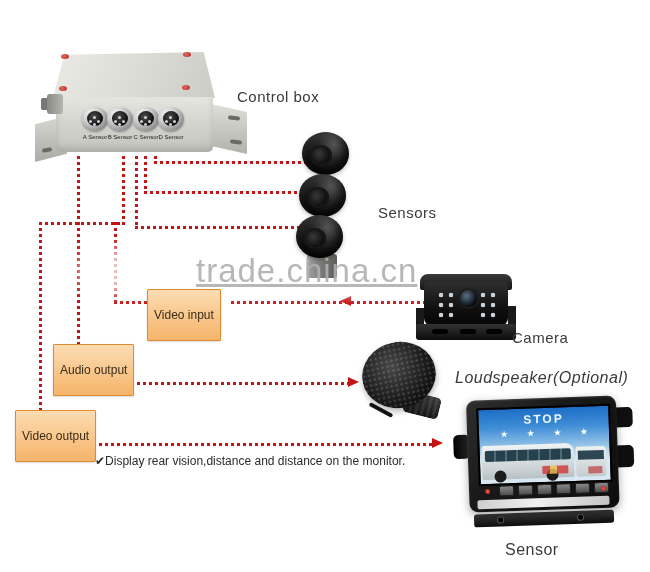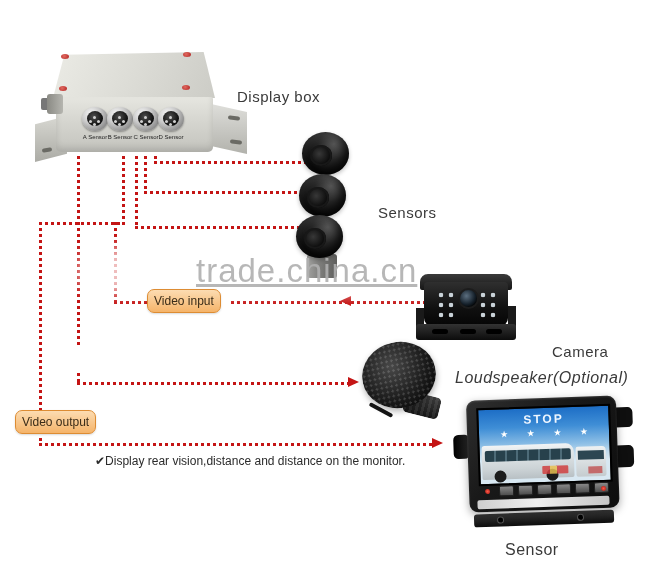--- a/index.html
+++ b/index.html
@@ -138,26 +138,26 @@
   .wvvo{left:39px;top:222px;height:190px;} .wvao{left:77px;top:222px;height:123px;}
   .wvvi{left:114px;top:222px;height:81px;}
   .whvia{left:114px;top:301px;width:34px;} .whvib{left:231px;top:301px;width:194px;}
   .avi{left:340px;top:296px;}
   .wvao2{left:77px;top:373px;height:11px;} .whao{left:77px;top:382px;width:272px;}
   .aao{left:348px;top:377px;}
   .wvvo2{left:39px;top:438px;height:7px;} .whvo{left:39px;top:443px;width:394px;}
   .avo{left:432px;top:438px;}
 
   
-  .tag{z-index:7;font-size:12px;color:#3a2c18;padding:4px 6px;border-radius:7px;white-space:nowrap;
+  .tag{z-index:7;font-size:12px;color:#3a2c18;padding:18px 6px;border-radius:1px;white-space:nowrap;
     background:linear-gradient(180deg,var(--tag-bg-top,#fcdcb2),var(--tag-bg-bottom,#f5b46a));
     border:1.5px solid var(--tag-border,#dd8c33);box-shadow:0 1px 2px rgba(0,0,0,.15);}
   .tag-vi{left:147px;top:289px;} .tag-ao{left:53px;top:344px;} .tag-vo{left:15px;top:410px;}
   .dev-label{font-size:15px;color:#3a3a3a;letter-spacing:.5px;white-space:nowrap;z-index:7;}
-  .lbl-cb{left:237px;top:88px;} .lbl-sn{left:378px;top:204px;} .lbl-cam{left:512px;top:343px;margin-left:40px;}
+  .lbl-cb{left:237px;top:88px;} .lbl-sn{left:378px;top:204px;} .lbl-cam{left:512px;top:329px;}
   .lbl-spk{left:455px;top:369px;font-size:16px;font-style:italic;} .lbl-mon{left:505px;top:541px;font-size:16px;}
   .note{font-size:12px;color:#2b2b2b;white-space:nowrap;z-index:7;}
   .note-cam{left:222px;top:311px;} .note-d1{left:95px;top:454px;} .note-d2{left:95px;top:470px;}
 
   
   .wm-band{left:78px;top:248px;width:400px;height:46px;background:rgba(255,255,255,.72);
     filter:blur(7px);border-radius:20px;z-index:3;}
   .wm-text{left:196px;top:252px;font-size:33px;color:var(--watermark,#b0b0b0);letter-spacing:1px;
     z-index:6;opacity:.9;white-space:nowrap;text-decoration:underline;}
 </style>
@@ -193,21 +193,21 @@
         <i></i>
       </div>
     <div class="abs conn cD">
         <i></i>
       </div>
     <div class="abs conn-label clA">A Sensor</div>
     <div class="abs conn-label clB">B Sensor</div>
     <div class="abs conn-label clC">C Sensor</div>
     <div class="abs conn-label clD">D Sensor</div>
   </div>
-  <div class="abs dev-label lbl-cb">Display box</div>
+  <div class="abs dev-label lbl-cb">Control box</div>
 
   <div class="abs dot-v wva"></div>
   <div class="abs dot-v wvb"></div>
   <div class="abs dot-v wvc1"></div>
   <div class="abs dot-v wvc2"></div>
   <div class="abs dot-v wvd"></div>
   <div class="abs dot-h whs1"></div>
   <div class="abs dot-h whs2"></div>
   <div class="abs dot-h whs3"></div>
   <div class="abs dot-h whbus"></div>
@@ -274,17 +274,18 @@
       <div class="mon-btn"></div>
       <div class="mon-btn"></div>
     </div>
     <div class="abs mon-led mledL"></div>
     <div class="abs mon-led mledR"></div>
     <div class="abs mon-strip"></div>
   </div>
   <div class="abs dev-label lbl-mon">Sensor</div>
 
   <div class="abs tag tag-vi">Video input</div>
+  <div class="abs tag tag-ao">Audio output</div>
   <div class="abs tag tag-vo">Video output</div>
 
   <div class="abs note note-d1">✔Display rear vision,distance and distance on the monitor.</div>
 
 </div>
 
 </body></html>

